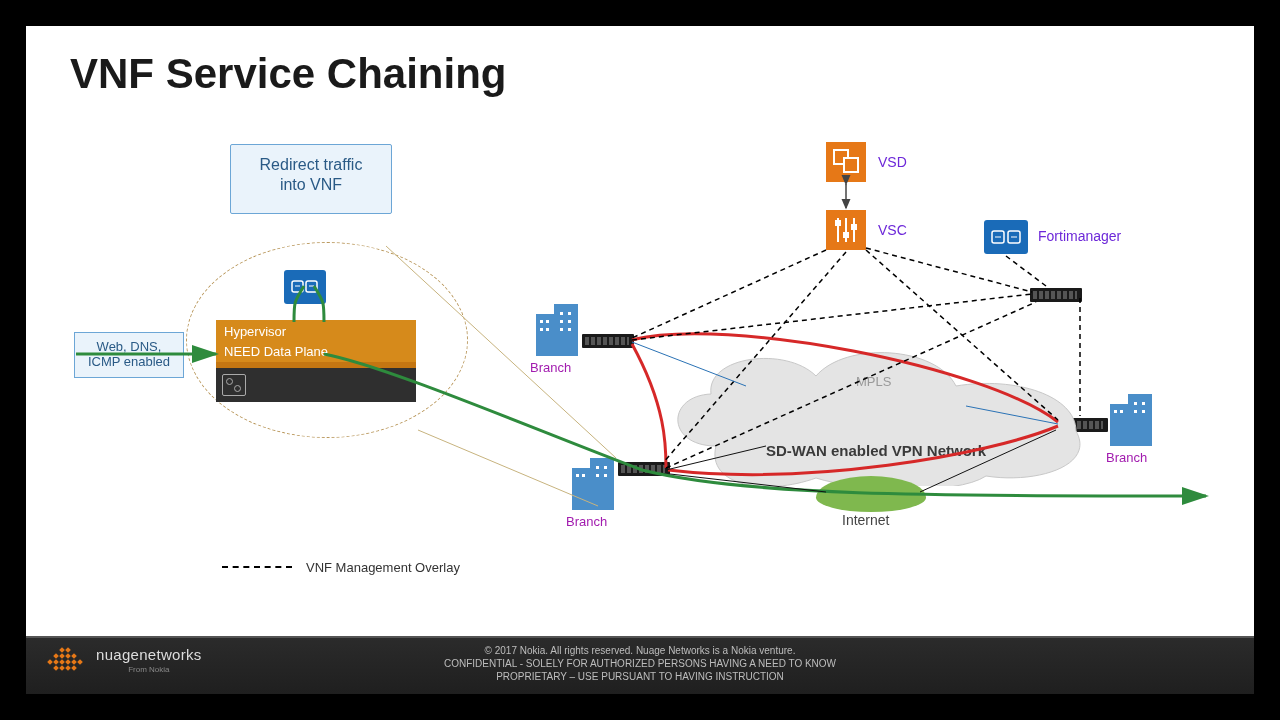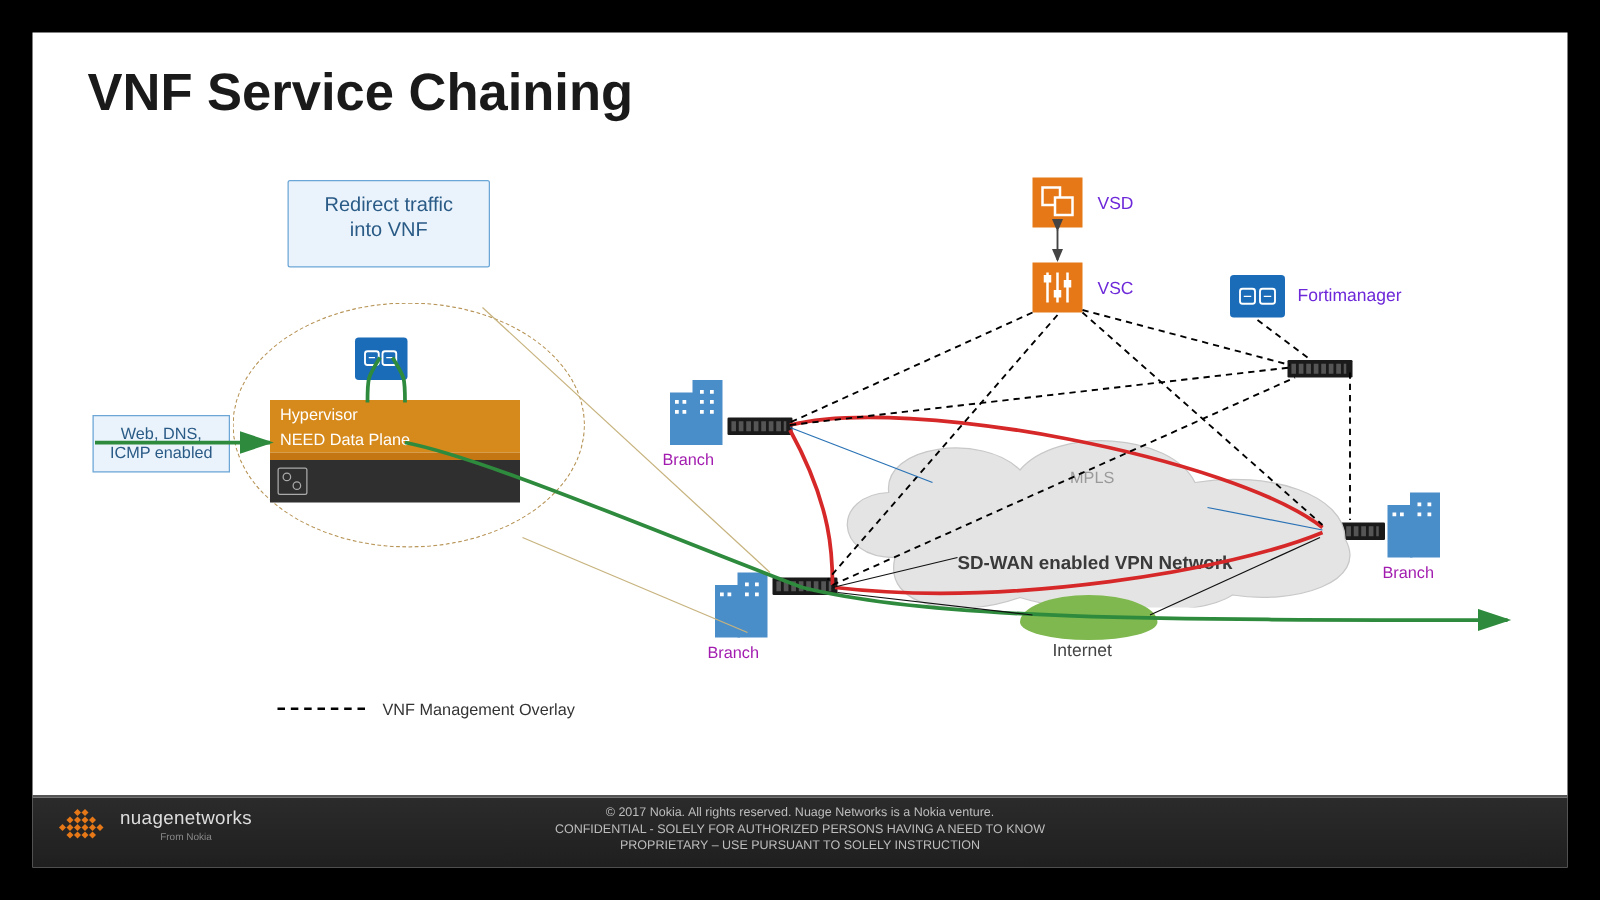--- a/index.html
+++ b/index.html
@@ -233,15 +233,15 @@
           <span style="left:24px;top:20px"></span>
           <span style="left:30px;top:20px"></span>
       </div>
       <div>
         <div class="logo-text">nuagenetworks</div>
         <div class="logo-sub">From Nokia</div>
       </div>
     </div>
     <div>© 2017 Nokia. All rights reserved. Nuage Networks is a Nokia venture.</div>
     <div>CONFIDENTIAL - SOLELY FOR AUTHORIZED PERSONS HAVING A NEED TO KNOW</div>
-    <div>PROPRIETARY – USE PURSUANT TO SOLELY INSTRUCTION</div>
+    <div>PROPRIETARY – USE PURSUANT TO HAVING INSTRUCTION</div>
   </div>
 </div>
 
 </body></html>

